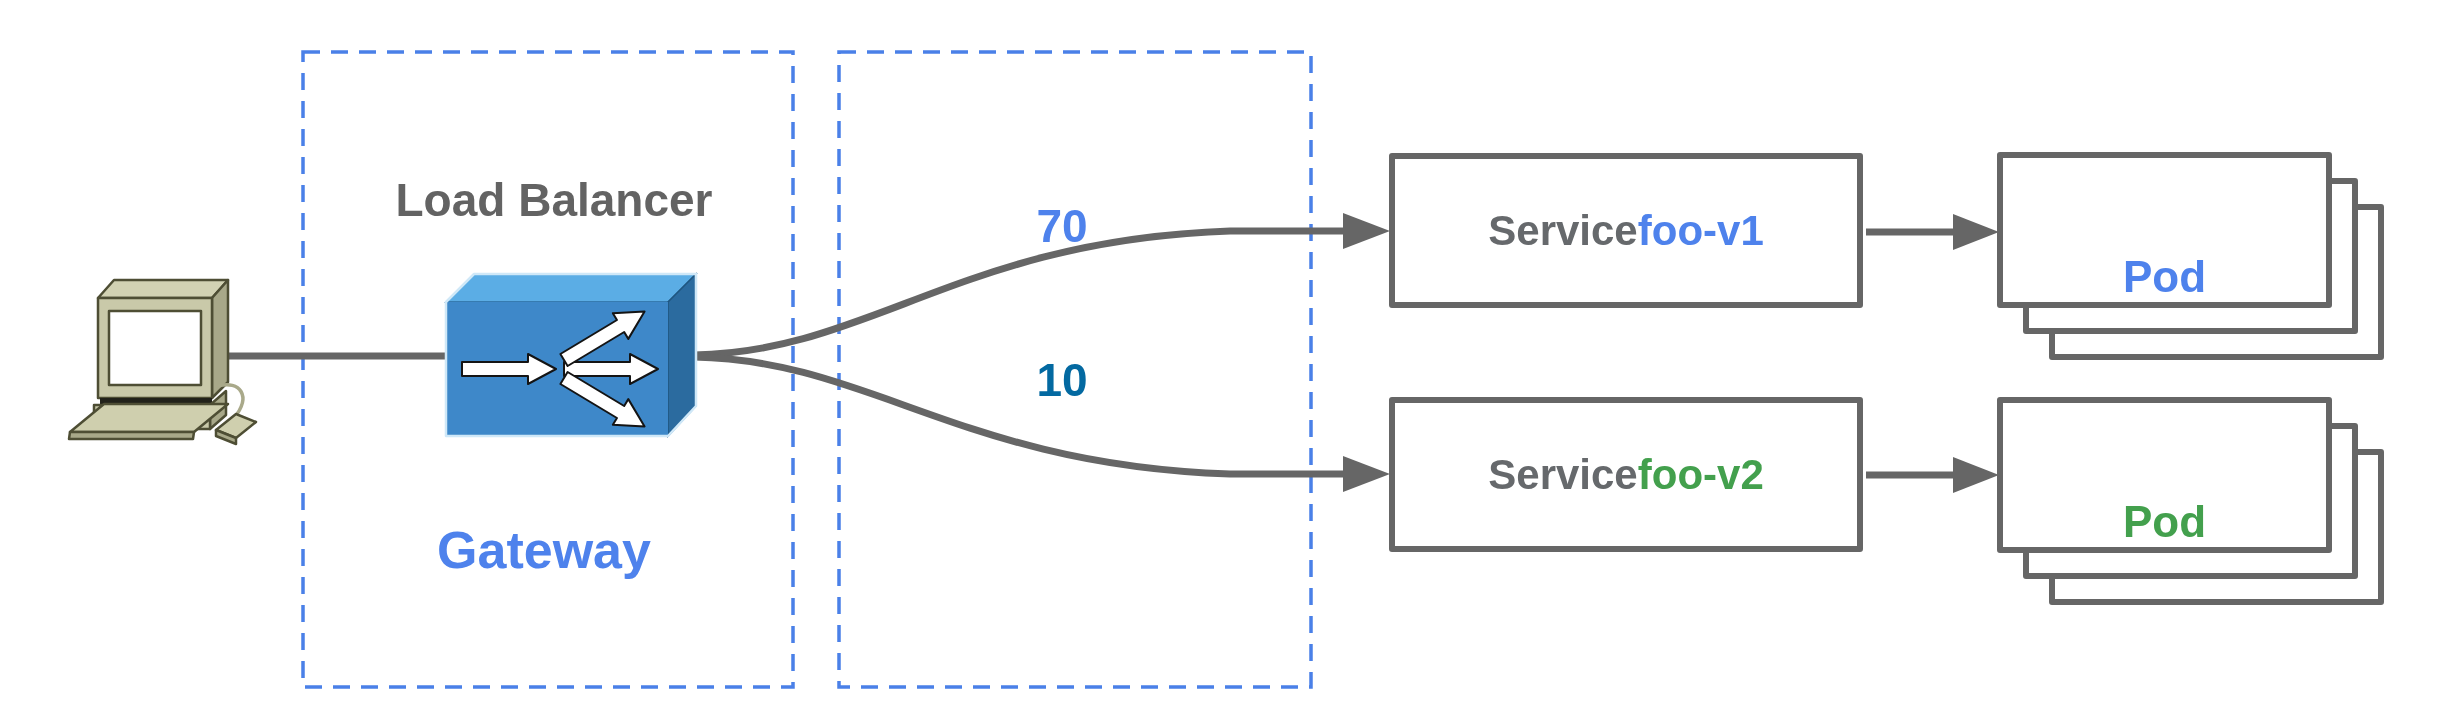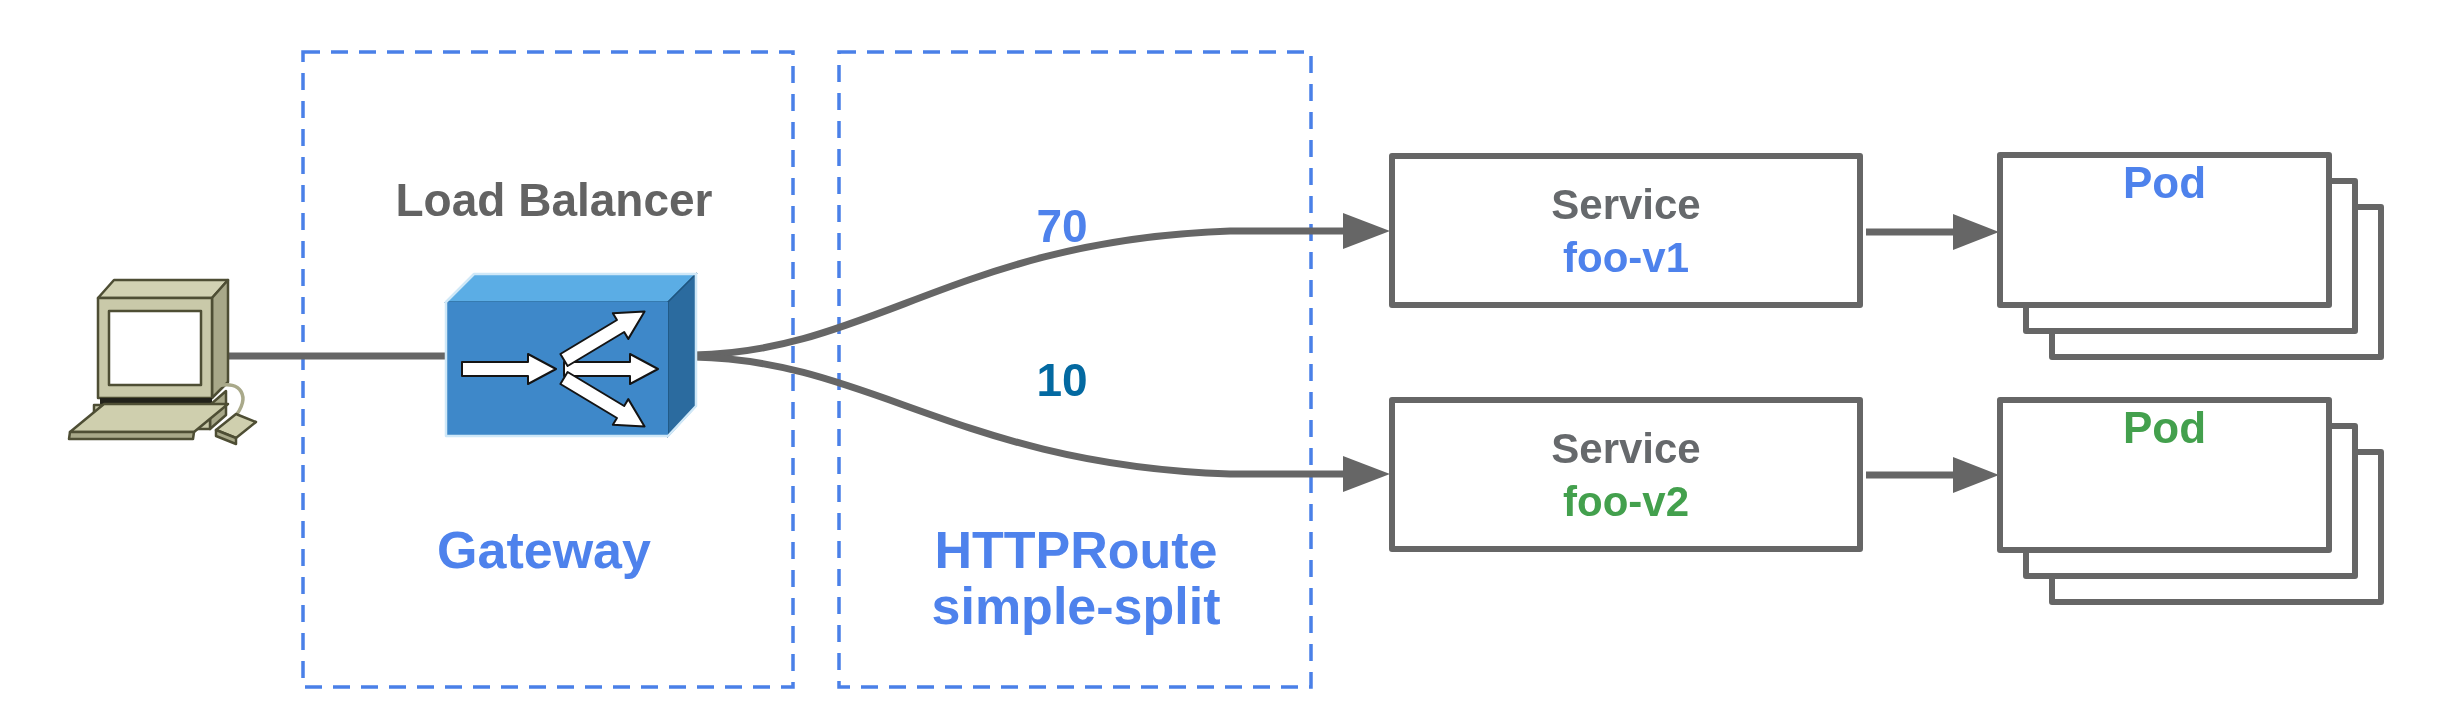--- a/index.html
+++ b/index.html
@@ -32,36 +32,36 @@
     font-size:46px;font-weight:700;line-height:56px;
   }
   .weight-90{left:1002px;top:198px;color:#4e82ec;}
   .weight-10{left:1002px;top:352px;color:#0369a1;}
 
   
   .service-box{
     width:474px;height:155px;
     border:6px solid #666666;border-radius:3px;background:#ffffff;
     box-sizing:border-box;
-    display:flex;flex-direction:column;align-items:center;justify-content:center;
+    display:flex;flex-direction:row;align-items:center;justify-content:center;
     line-height:53px;font-size:42px;
   }
   .service-box .kind{color:#66696c;font-weight:700;}
   .service-box .name{font-weight:700;text-align:right;}
   .service-1{left:1389px;top:153px;}
   .service-2{left:1389px;top:397px;}
   .name-blue{color:#4e82ec;}
   .name-green{color:#43a04d;}
 
   
   .pod-box{
     width:335px;height:156px;
     border:6px solid #666666;border-radius:3px;background:#ffffff;
     box-sizing:border-box;
-    display:flex;align-items:flex-start;justify-content:center;
+    display:flex;align-items:flex-end;justify-content:center;
     font-size:44px;font-weight:700;
   }
 </style>
 </head>
 <body>
 
 <div class="canvas">
 
   <svg class="connector-layer" width="2450" height="728" viewBox="0 0 2450 728">
 
@@ -116,24 +116,20 @@
       <path transform="translate(124,112) rotate(31)" d="M0,-7 L66,-7 L66,-15 L94,0 L66,15 L66,7 L0,7 Z"></path>
     </g>
   </svg>
 
   <div class="abs lb-title">Load Balancer</div>
 
   <div class="abs group-label gateway-label">
     <div>Gateway</div>
   </div>
 
-  <div class="abs group-label route-label">
-    <div>HTTPRoute</div>
-    <div>simple-split</div>
-  </div>
 
   <div class="abs weight weight-90">70</div>
   <div class="abs weight weight-10">10</div>
 
   <div class="abs service-box service-1">
     <div class="kind">Service</div>
     <div class="name name-blue">foo-v1</div>
   </div>
   <div class="abs service-box service-2">
     <div class="kind">Service</div>

